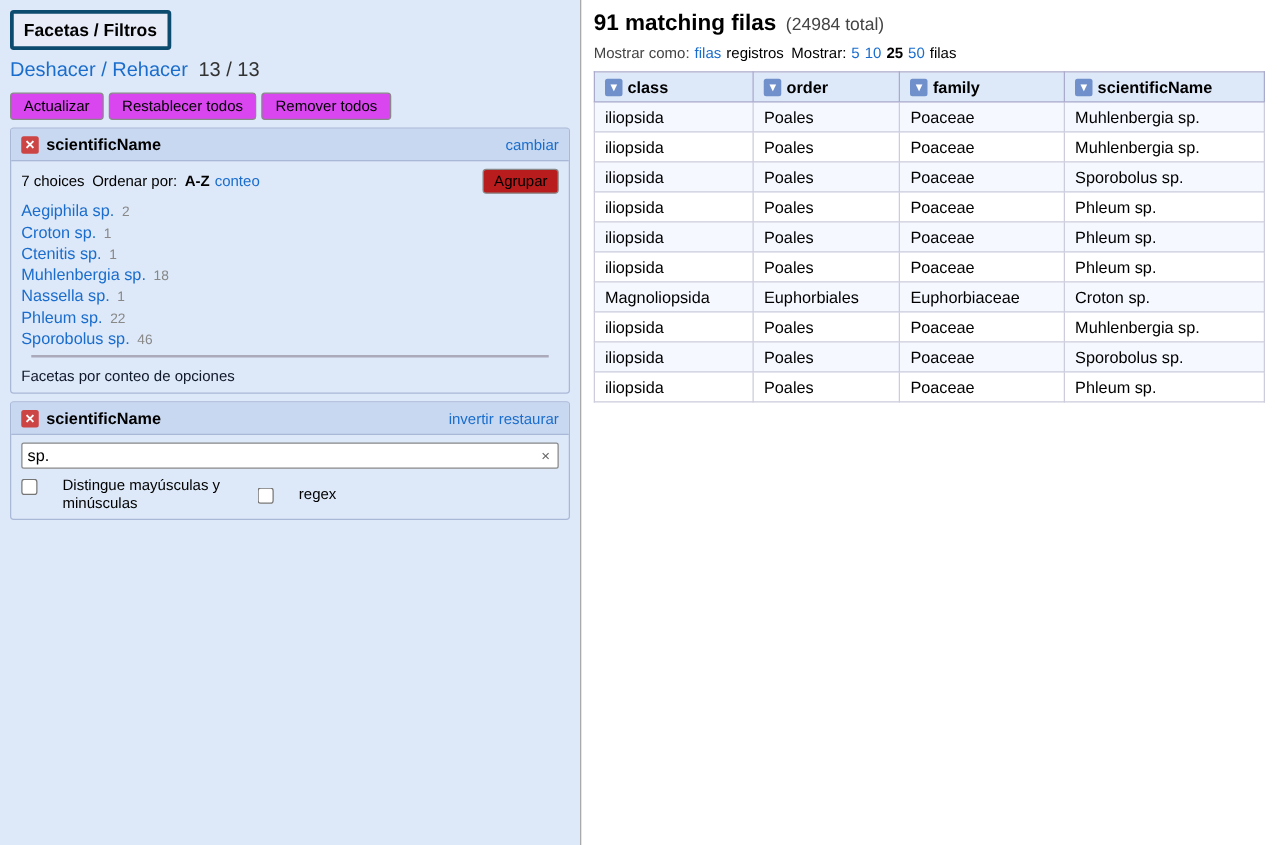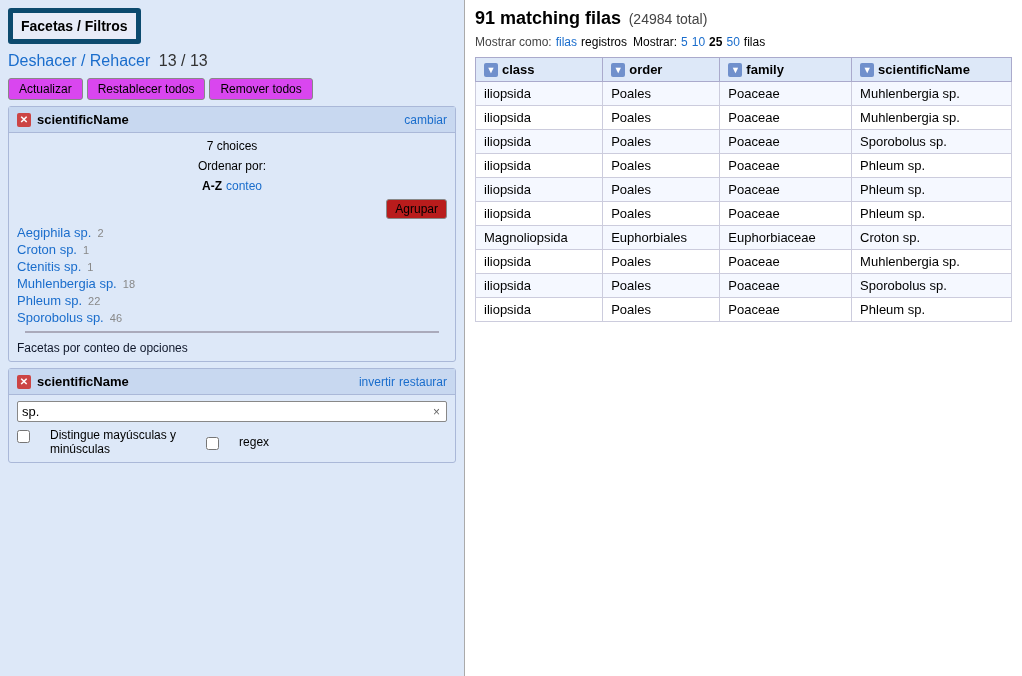--- a/index.html
+++ b/index.html
@@ -20,21 +20,21 @@
       background: #dde8f8;
       padding: 8px;
       display: flex;
       flex-direction: column;
       gap: 6px;
       border-right: 1px solid #aaa;
     }
 
     .panel-header {
       background: #e8ecf8;
-      border: 5px solid #0c4a6e;
+      border: 3px solid #0c4a6e;
       border-radius: 3px;
       padding: 5px 8px;
       font-weight: bold;
       font-size: 14px;
       display: inline-block;
       width: fit-content;
     }
 
     .undo-redo {
       color: #1a6dcc;
@@ -113,21 +113,20 @@
     .facet-body {
       padding: 6px 8px;
     }
 
     .facet-meta {
       display: flex;
       align-items: center;
       gap: 6px;
       margin-bottom: 6px;
       font-size: 12px;
-      flex-direction: column;
     }
 
     .facet-meta .choices {
       font-size: 12px;
     }
 
     .sort-label {
       font-size: 12px;
     }
 
@@ -371,20 +370,21 @@
           <a class="sort-link active">A-Z</a>
           <a class="sort-link">conteo</a>
         </div>
         <button class="agrupar-btn">Agrupar</button>
       </div>
       <ul class="facet-list" id="facet-list-1">
           <li><a>Aegiphila sp.</a><span class="count"> 2</span></li>
           <li><a>Croton sp.</a><span class="count"> 1</span></li>
           <li><a>Ctenitis sp.</a><span class="count"> 1</span></li>
           <li><a>Muhlenbergia sp.</a><span class="count"> 18</span></li>
+          <li><a>Nassella sp.</a><span class="count"> 1</span></li>
           <li><a>Phleum sp.</a><span class="count"> 22</span></li>
           <li><a>Sporobolus sp.</a><span class="count"> 46</span></li>
         </ul>
       <hr class="facet-divider">
       <a class="facet-footer-link">Facetas por conteo de opciones</a>
     </div>
   </div>
 
   <div class="facet-block">
     <div class="facet-header">

